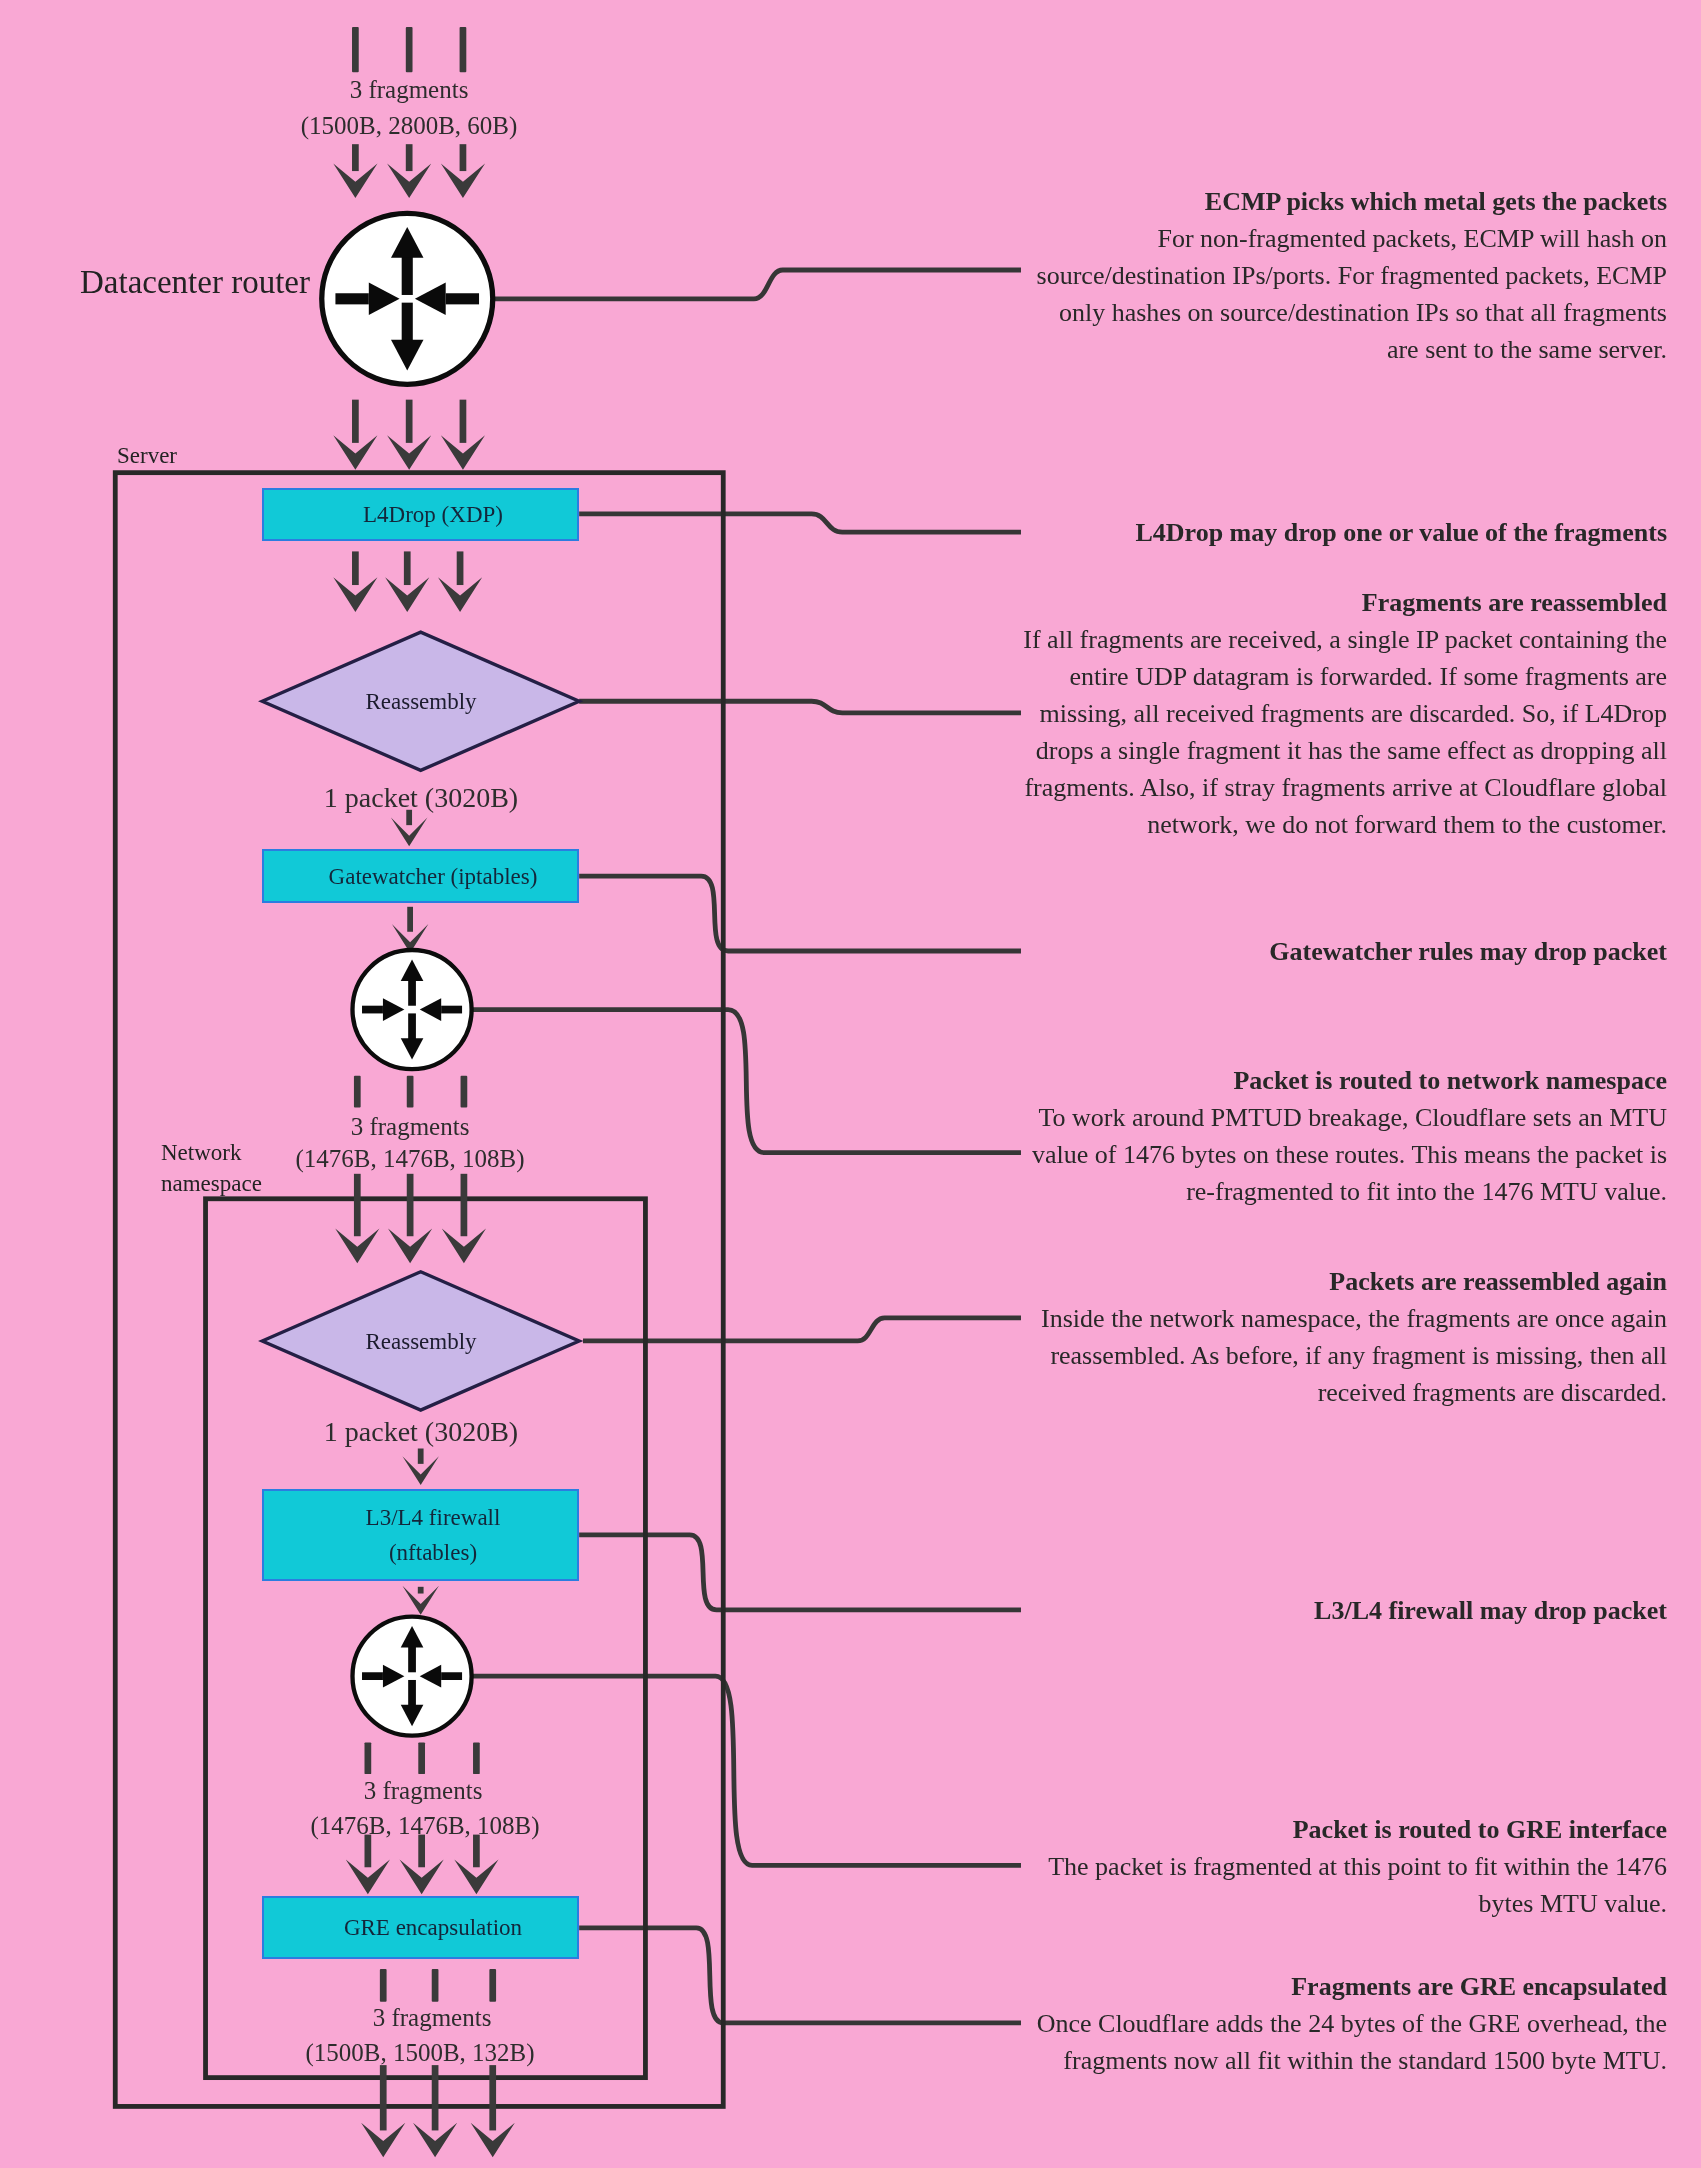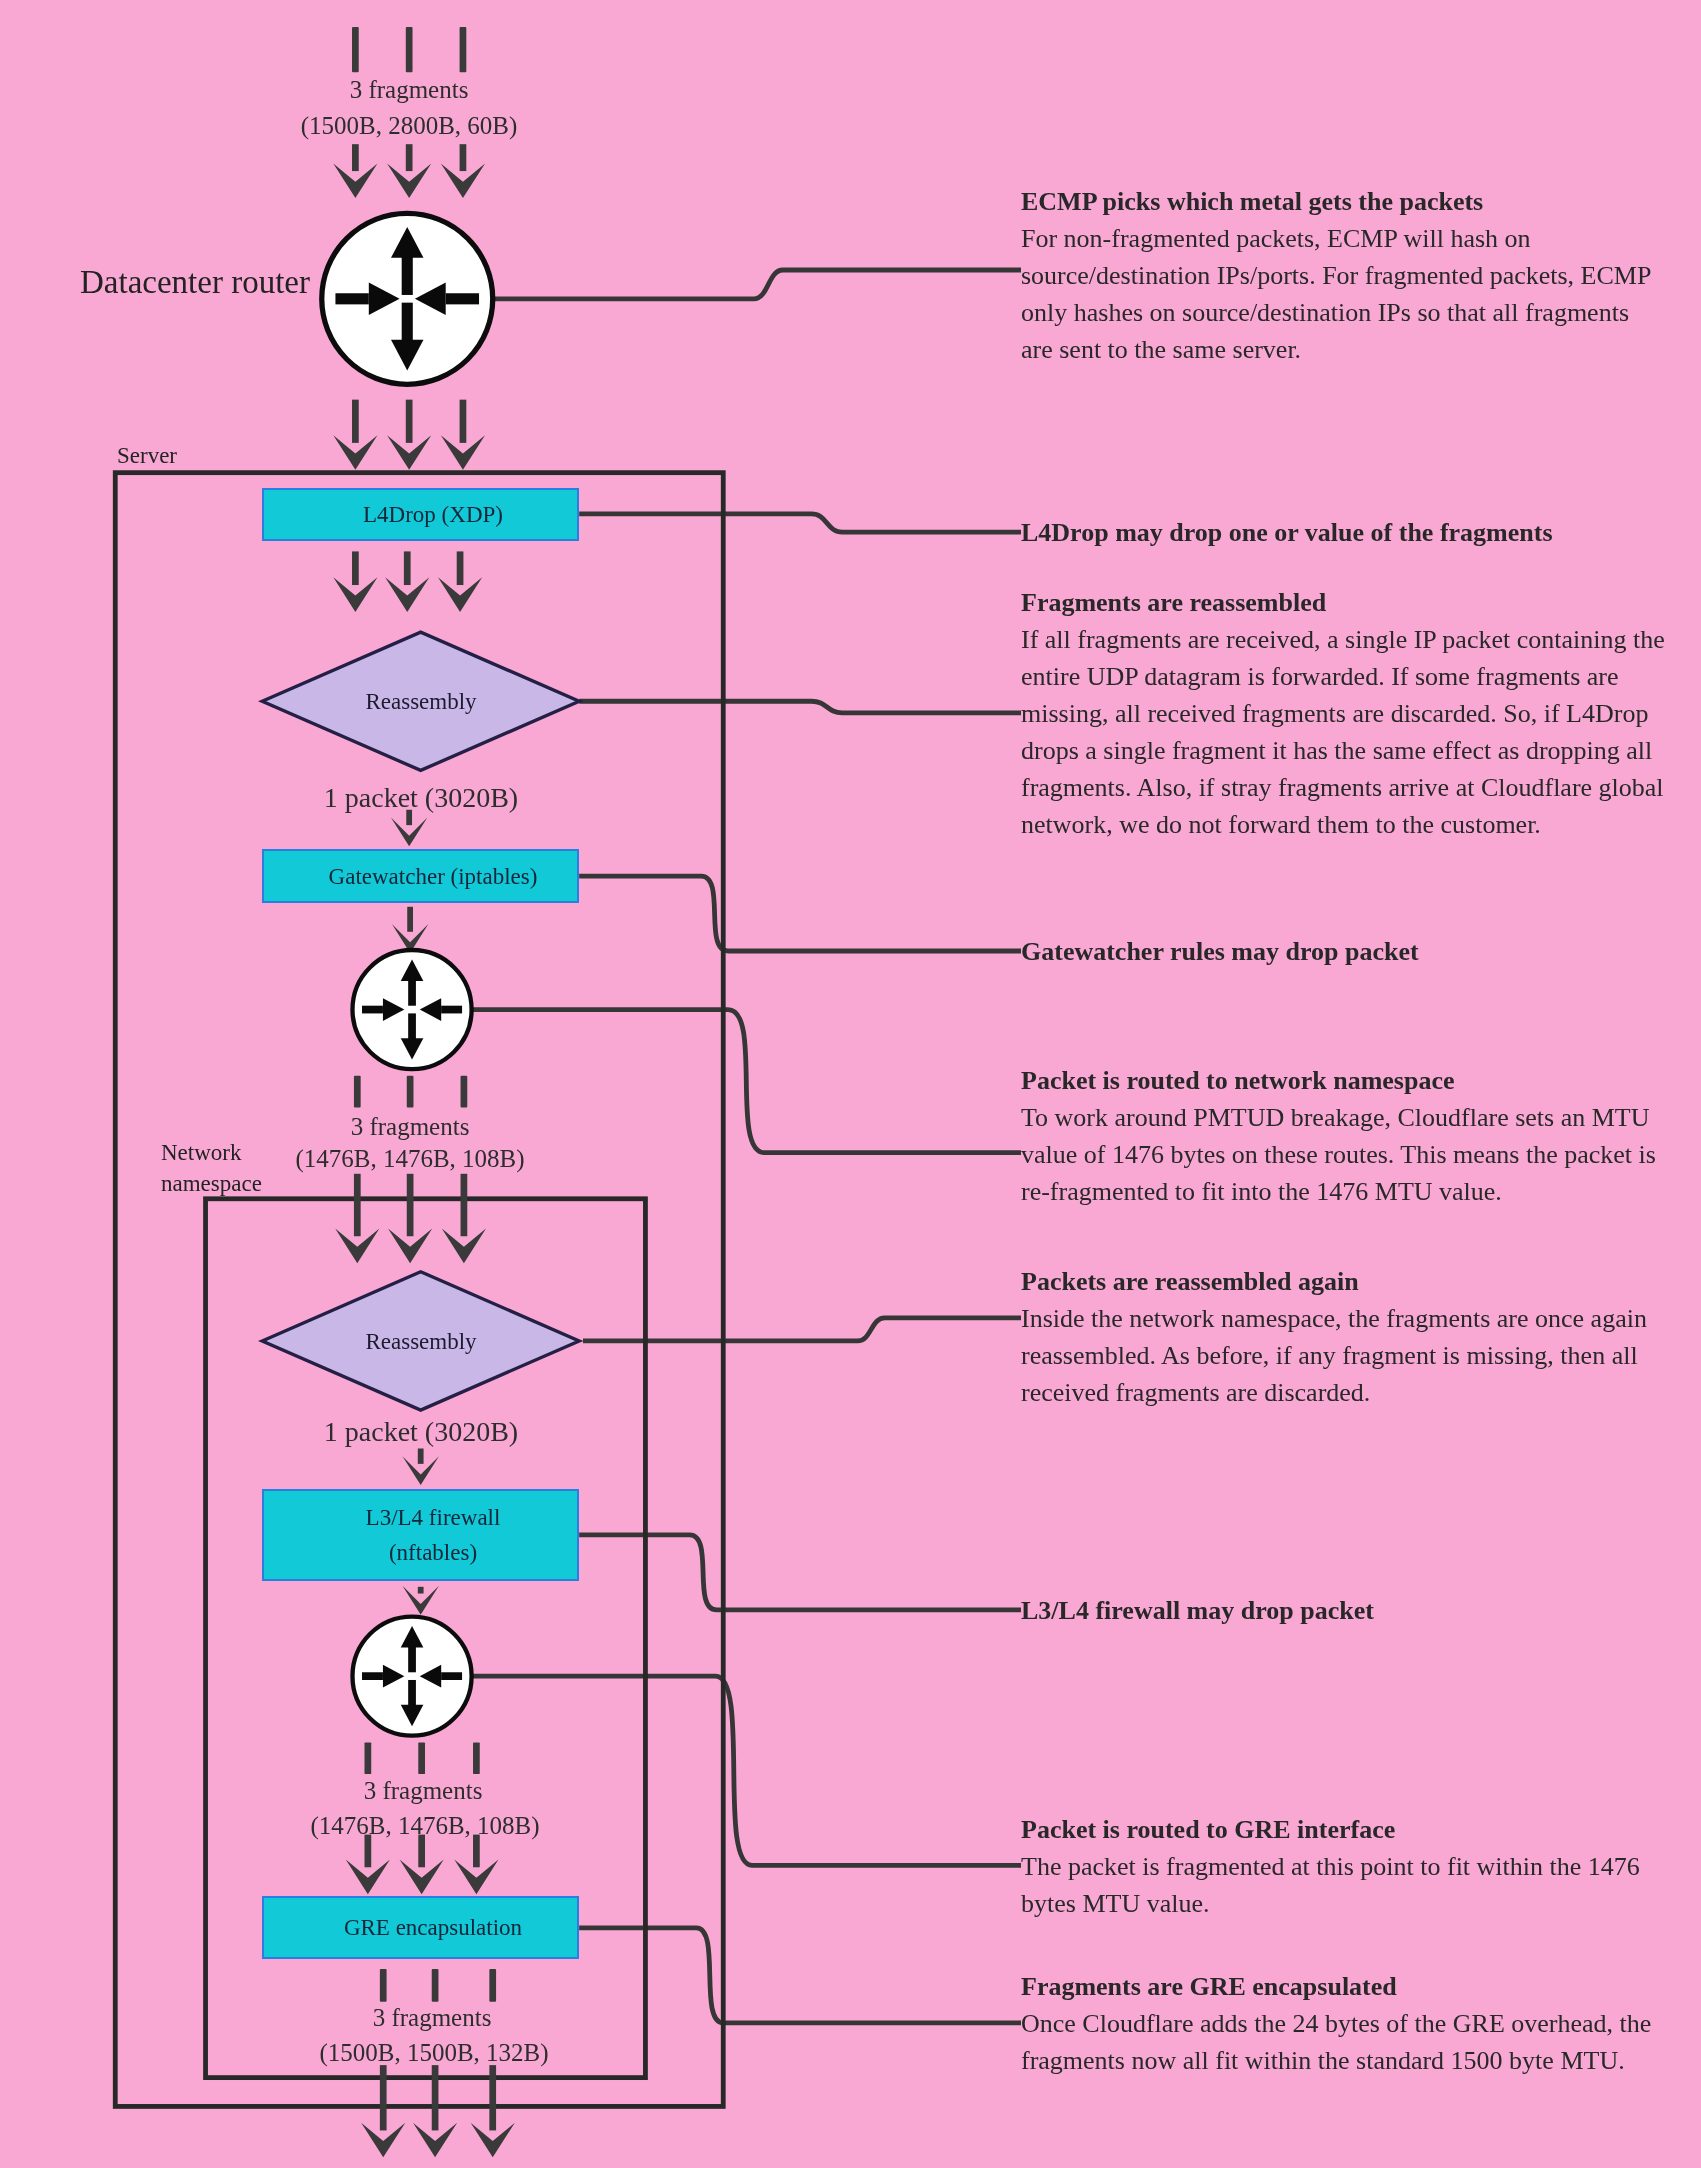--- a/index.html
+++ b/index.html
@@ -18,21 +18,21 @@
   .side-lbl{font-size:23px;line-height:29px;color:#232323;}
   .netns-lbl{font-size:23px;line-height:31px;color:#232323;width:154px;}
   .dc-lbl{font-size:33px;line-height:40px;color:#232323;width:250px;text-align:center;}
   .cyan{
     position:absolute;z-index:2;background:#11c9d7;border:2.9px solid #2b7de0;
     display:flex;flex-direction:column;align-items:center;justify-content:center;
     box-sizing:border-box;
     padding-left:25px;
   }
   .cyan .box-lbl{font-size:23px;line-height:35px;color:#14263a;white-space:nowrap;}
-  .ann{position:absolute;left:1021px;width:646px;z-index:2;}
+  .ann{position:absolute;left:1021px;width:646px;z-index:2;text-align:right;}
   .ann-h{font-size:26px;line-height:37px;font-weight:bold;color:#282828;}
   .ann-b{font-size:26px;line-height:37px;color:#282828;}
 </style>
 </head>
 <body>
 
 <div class="canvas">
 
   <svg id="shapes" width="1701" height="2168" viewBox="0 0 1771 2257">
       <path d="M513 311 H785 C800 311 800 281 815 281 H1063" fill="none" stroke="#363636" stroke-width="5"></path>
@@ -165,21 +165,21 @@
   </div>
 
   <div class="lbl cl" style="left:423px;top:1774px">3 fragments</div>
   <div class="lbl cl" style="left:425px;top:1809px">(1476B, 1476B, 108B)</div>
 
   <div class="cyan" style="left:262px;top:1896px;width:317px;height:63px">
     <div class="box-lbl">GRE encapsulation</div>
   </div>
 
   <div class="lbl cl" style="left:432px;top:2001px">3 fragments</div>
-  <div class="lbl cl" style="left:434px;top:2036px">(1500B, 1500B, 132B)</div>
+  <div class="lbl cl" style="left:420px;top:2036px">(1500B, 1500B, 132B)</div>
 
   <div class="ann" style="top:183px">
     <div class="ann-h">ECMP picks which metal gets the packets</div>
     <div class="ann-b">For non-fragmented packets, ECMP will hash on source/destination IPs/ports. For fragmented packets, ECMP only hashes on source/destination IPs so that all fragments are sent to the same server.</div>
   </div>
   <div class="ann" style="top:514px">
     <div class="ann-h">L4Drop may drop one or value of the fragments</div>
   </div>
   <div class="ann" style="top:584px">
     <div class="ann-h">Fragments are reassembled</div>

